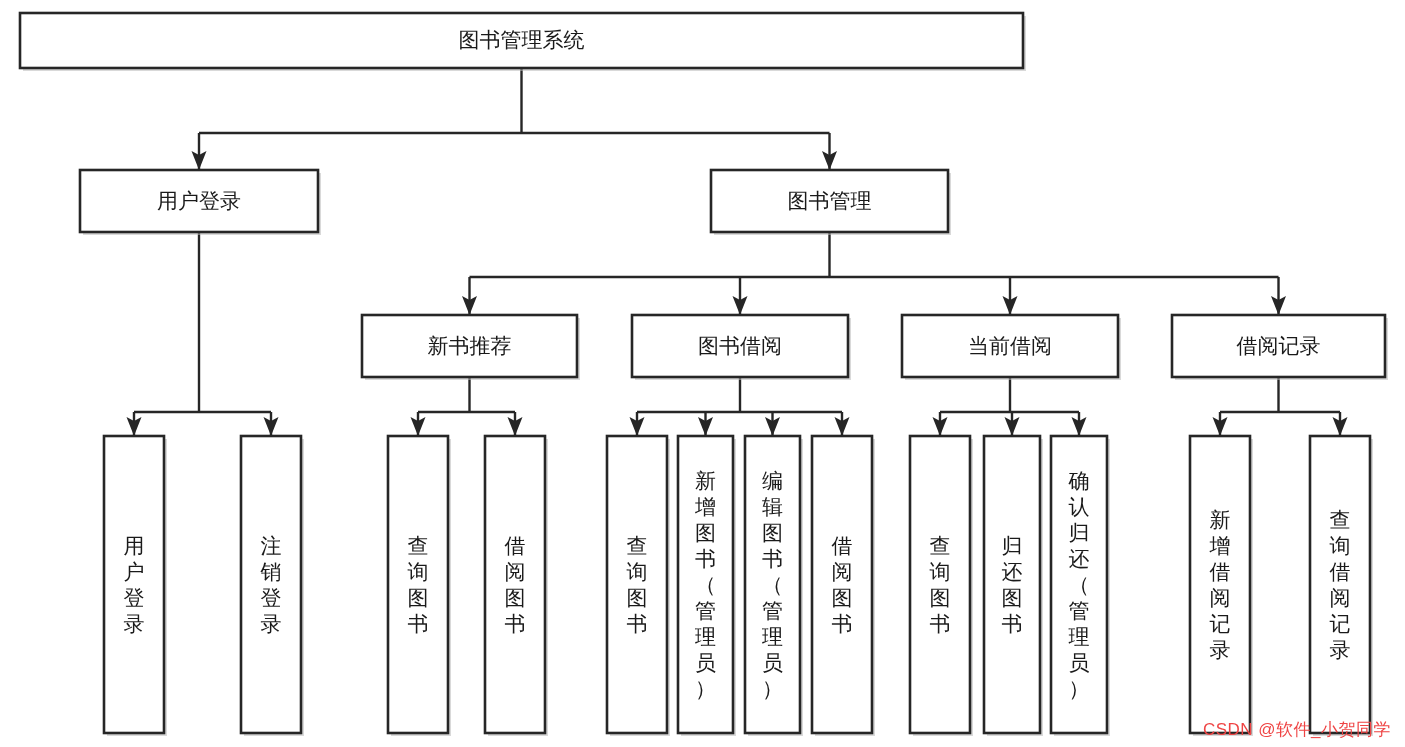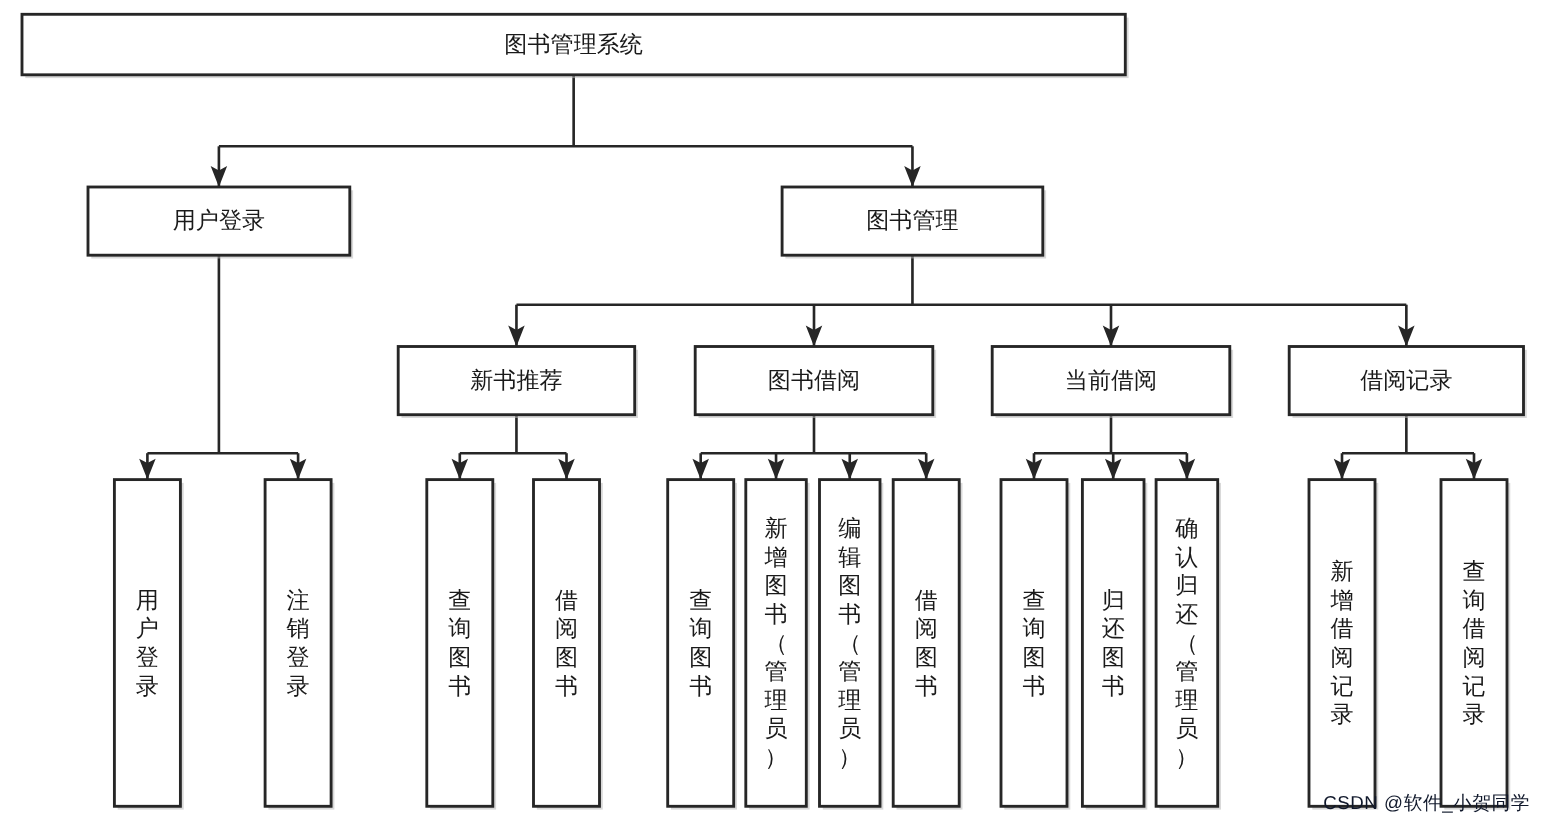--- a/index.html
+++ b/index.html
@@ -60,21 +60,21 @@
     font-size: 21px;
     fill: #1a1a1a;
     text-anchor: middle;
   }
   .watermark {
     position: absolute;
     right: 14px;
     bottom: 6px;
     font-family: "Liberation Sans", "DejaVu Sans", sans-serif;
     font-size: 17px;
-    color: #0f172a;
+    color: #ef4444;
     letter-spacing: 0.5px;
     white-space: nowrap;
     user-select: none;
   }
 </style>
 </head>
 <body>
 
 <div id="diagram-root">
 

